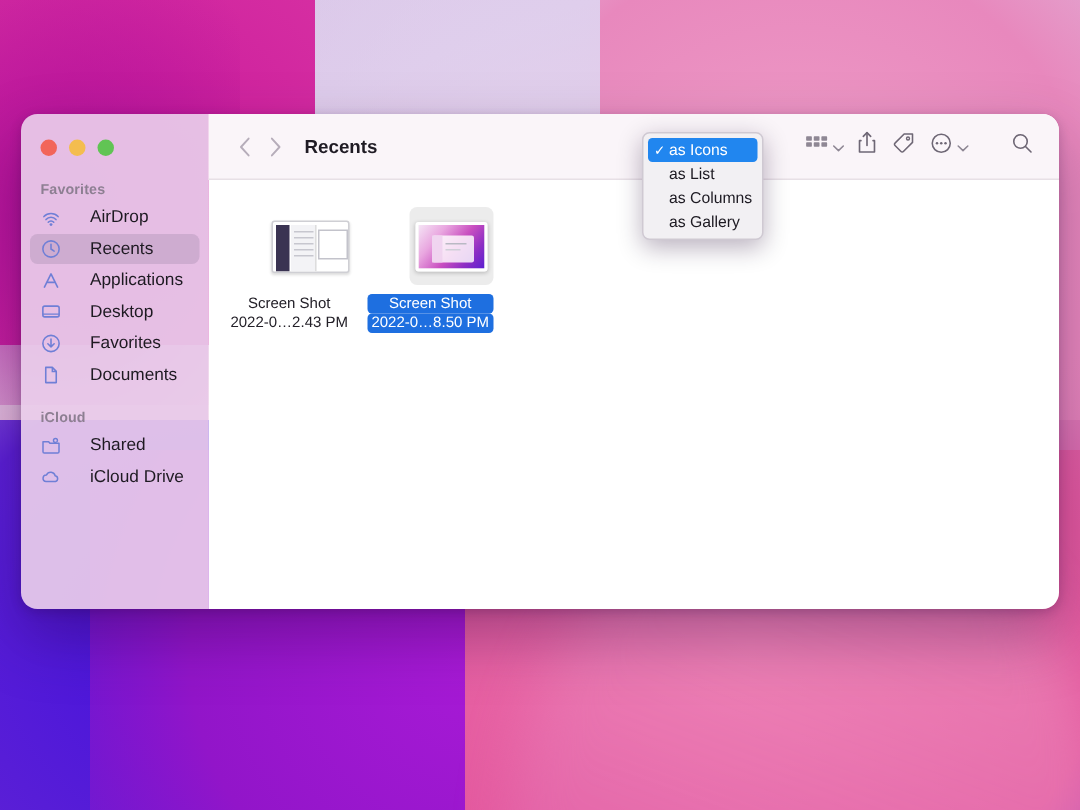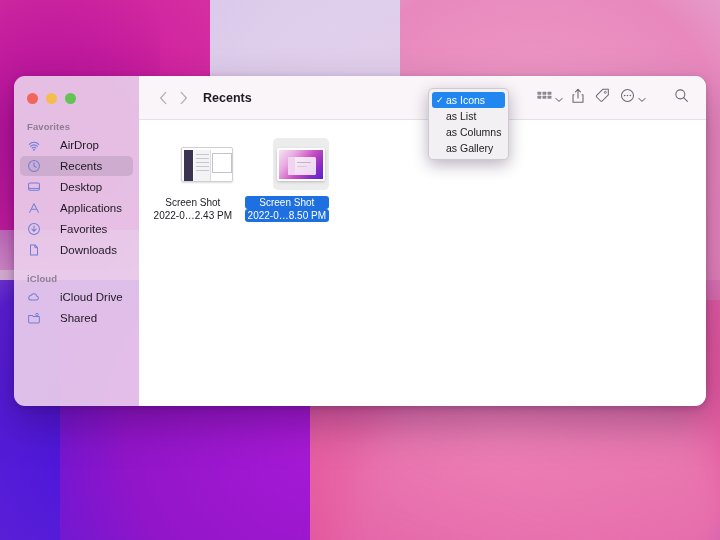--- a/index.html
+++ b/index.html
@@ -285,78 +285,78 @@
             <circle cx="8" cy="8" r="6.2" fill="none" stroke="#6f7fd6" stroke-width="1.2"></circle>
             <path d="M8 4.4V8l2.4 1.6" fill="none" stroke="#6f7fd6" stroke-width="1.2" stroke-linecap="round"></path>
             </svg>
         </span>
         <span class="sb-label">Recents</span>
       </div>
 
       <div class="sb-item">
         <span class="sb-ico">
           <svg viewBox="0 0 16 16" width="14" height="14">
-            <rect x="1.8" y="3.5" width="12.4" height="8.2" rx="1.4" fill="none" stroke="#6f7fd6" stroke-width="1.2"></rect>
-            <path d="M1.8 9.6h12.4" stroke="#6f7fd6" stroke-width="1.1"></path>
-            </svg>
-        </span>
-        <span class="sb-label">Desktop</span>
-      </div>
-
-      <div class="sb-item">
-        <span class="sb-ico">
-          <svg viewBox="0 0 16 16" width="14" height="14">
               <g fill="none" stroke="#6f7fd6" stroke-width="1.25" stroke-linecap="round" stroke-linejoin="round">
             <path d="M3 13 8 3l5 10"></path>
                 <path d="M5.3 9.4h5.4"></path>
               </g>
             </svg>
         </span>
         <span class="sb-label">Applications</span>
       </div>
 
       <div class="sb-item">
         <span class="sb-ico">
           <svg viewBox="0 0 16 16" width="14" height="14">
+            <rect x="1.8" y="3.5" width="12.4" height="8.2" rx="1.4" fill="none" stroke="#6f7fd6" stroke-width="1.2"></rect>
+            <path d="M1.8 9.6h12.4" stroke="#6f7fd6" stroke-width="1.1"></path>
+            </svg>
+        </span>
+        <span class="sb-label">Desktop</span>
+      </div>
+
+      <div class="sb-item">
+        <span class="sb-ico">
+          <svg viewBox="0 0 16 16" width="14" height="14">
             <circle cx="8" cy="8" r="6.2" fill="none" stroke="#6f7fd6" stroke-width="1.2"></circle>
             <path d="M8 4.6v6M5.6 8.2 8 10.6l2.4-2.4" fill="none" stroke="#6f7fd6" stroke-width="1.2" stroke-linecap="round" stroke-linejoin="round"></path>
             </svg>
         </span>
         <span class="sb-label">Favorites</span>
       </div>
 
       <div class="sb-item">
         <span class="sb-ico">
           <svg viewBox="0 0 16 16" width="14" height="14">
             <path d="M4 2.2h5l3 3v8.6H4z" fill="none" stroke="#6f7fd6" stroke-width="1.2" stroke-linejoin="round"></path>
             <path d="M9 2.2v3.1h3" fill="none" stroke="#6f7fd6" stroke-width="1.1"></path>
             </svg>
         </span>
-        <span class="sb-label">Downloads</span>
+        <span class="sb-label">Documents</span>
       </div>
 
       <div class="sb-section" id="icloud-head">iCloud</div>
-
-      <div class="sb-item">
-        <span class="sb-ico">
-          <svg viewBox="0 0 16 16" width="14" height="14">
-            <path d="M4.3 11.4a2.5 2.5 0 0 1 .3-5 3.5 3.5 0 0 1 6.6.7 2.2 2.2 0 0 1 .2 4.3z" fill="none" stroke="#6f7fd6" stroke-width="1.15" stroke-linejoin="round"></path>
-            </svg>
-        </span>
-        <span class="sb-label">iCloud Drive</span>
-      </div>
 
       <div class="sb-item">
         <span class="sb-ico">
           <svg viewBox="0 0 16 16" width="14" height="14">
             <path d="M1.9 5.1h4.3l1 1.2h6.9v6.4a1 1 0 0 1-1 1H2.9a1 1 0 0 1-1-1z" fill="none" stroke="#6f7fd6" stroke-width="1.15" stroke-linejoin="round"></path>
             <circle cx="11.4" cy="4.1" r="1.5" fill="none" stroke="#6f7fd6" stroke-width="1.1"></circle>
             </svg>
         </span>
         <span class="sb-label">Shared</span>
+      </div>
+
+      <div class="sb-item">
+        <span class="sb-ico">
+          <svg viewBox="0 0 16 16" width="14" height="14">
+            <path d="M4.3 11.4a2.5 2.5 0 0 1 .3-5 3.5 3.5 0 0 1 6.6.7 2.2 2.2 0 0 1 .2 4.3z" fill="none" stroke="#6f7fd6" stroke-width="1.15" stroke-linejoin="round"></path>
+            </svg>
+        </span>
+        <span class="sb-label">iCloud Drive</span>
       </div>
     </div>
 
     <div id="main">
 
       <div id="toolbar">
         <div id="nav-back">
           <svg viewBox="0 0 12 18" width="9" height="14">
               <path d="M9 1.5 2.2 9 9 16.5" fill="none" stroke="#b6adba" stroke-width="1.7" stroke-linecap="round" stroke-linejoin="round"></path>
             </svg>

